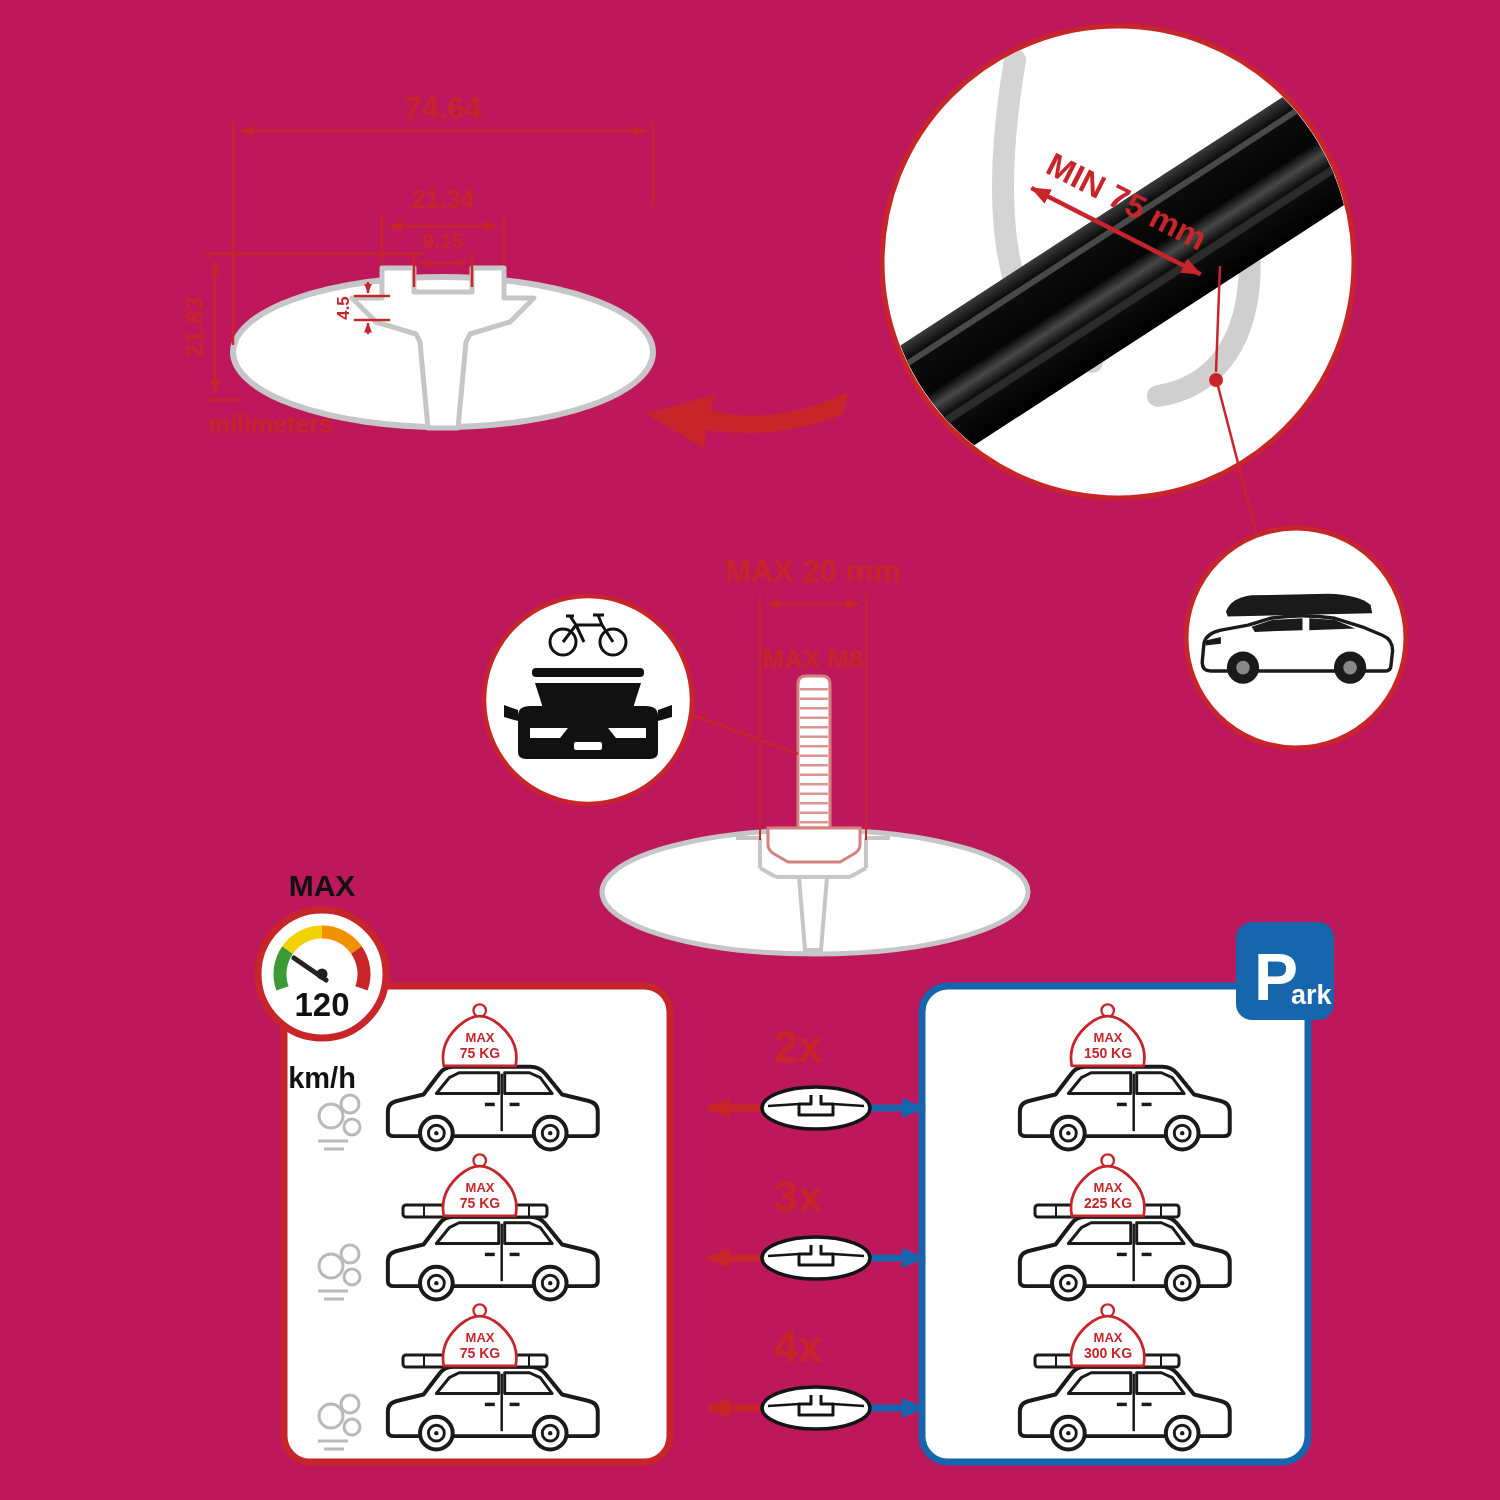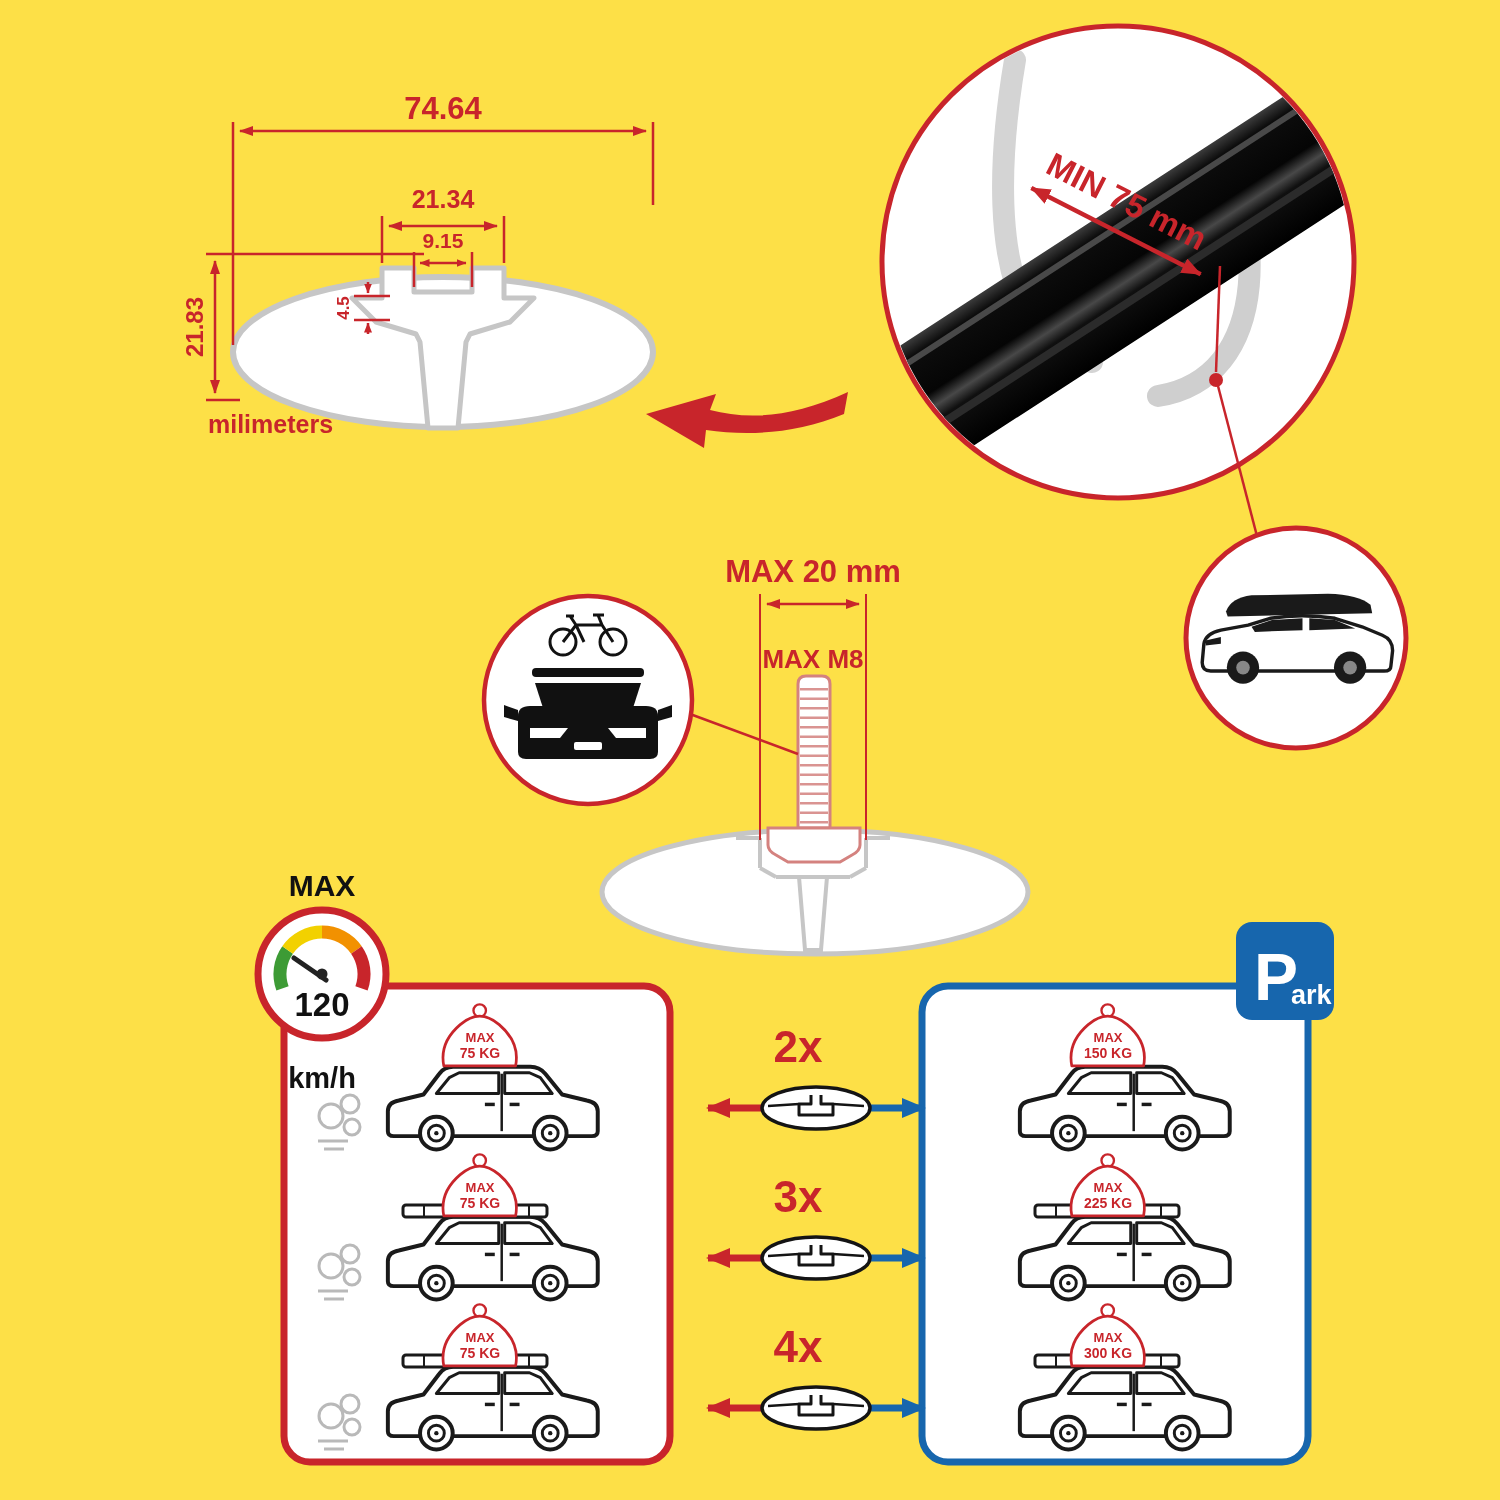--- a/index.html
+++ b/index.html
@@ -1,16 +1,16 @@
 <!DOCTYPE html>
 <html><head>
 <meta charset="utf-8">
 <style>
   html,body{margin:0;padding:0;background:#ffffff}
-  .stage{position:relative;width:1500px;height:1500px;background:#fde047;overflow:hidden}
+  .stage{position:relative;width:1500px;height:1500px;background:#be185d;overflow:hidden}
   svg{display:block}
   text{font-family:"Liberation Sans",sans-serif}
   .t-red{fill:#c8252b;font-weight:700}
   .t-black{fill:#111111;font-weight:700}
   .t-white{fill:#ffffff;font-weight:700}
 </style>
 </head>
 <body>
 
 <div class="stage">

